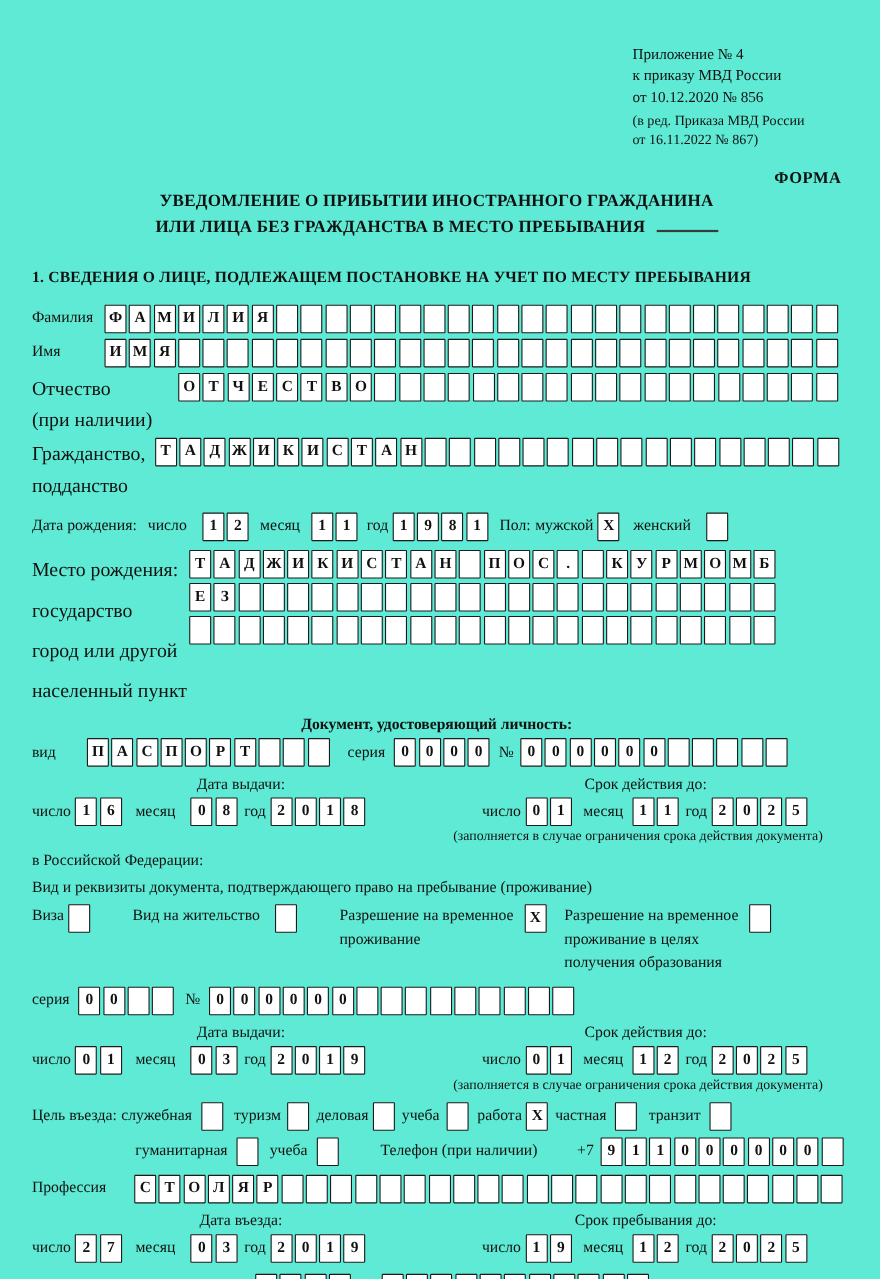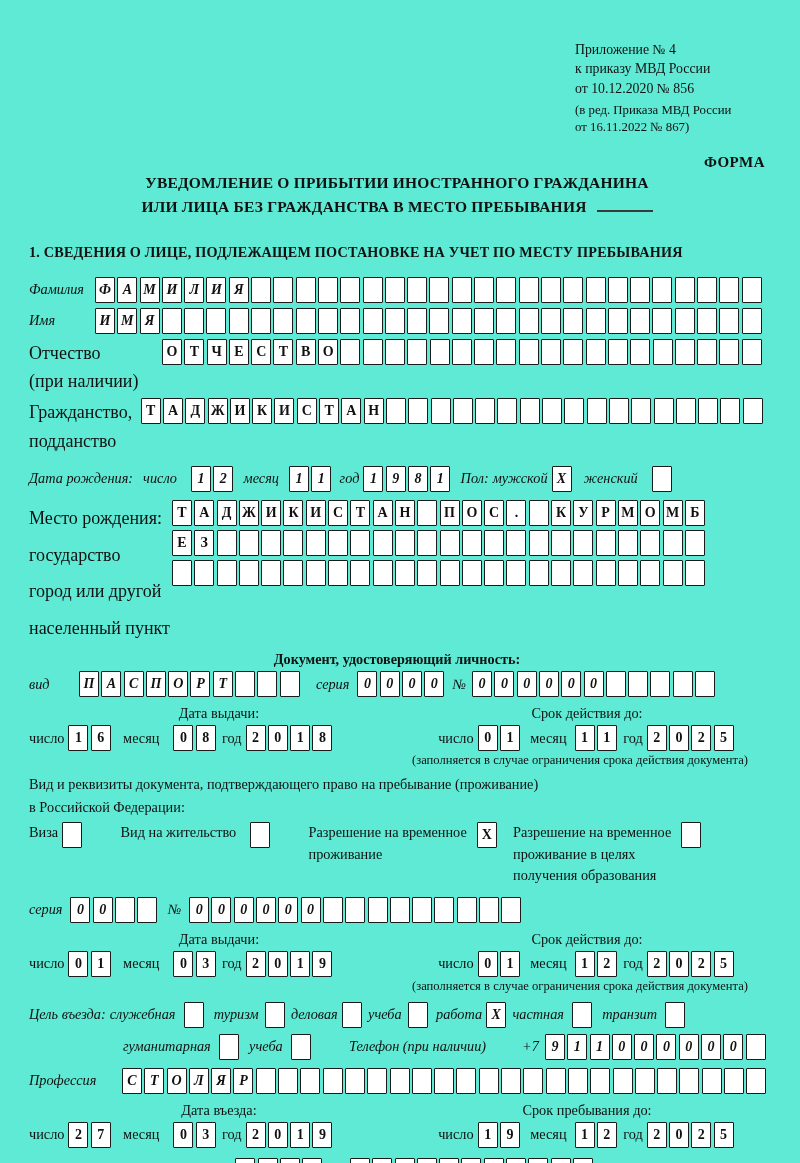--- a/index.html
+++ b/index.html
@@ -7,21 +7,21 @@
     width:800px;height:1163px;background:#5eead4;margin:0 auto;
     font-family:"Liberation Serif","DejaVu Serif",serif;color:#111;
     box-sizing:border-box;padding:40px 35px 0 29px;position:relative;overflow:hidden;
   }
   .ref{width:190px;margin-left:auto;font-size:13.8px;line-height:1.4;}
   .ref .small{font-size:12.8px;margin-top:4px;line-height:1.35;}
   .forma{text-align:right;font-weight:bold;font-size:15px;margin-top:18px;letter-spacing:.5px;}
   .title{text-align:center;font-weight:bold;font-size:15.5px;line-height:1.55;letter-spacing:.2px;}
   .blank-line{display:inline-block;width:56px;border-bottom:2px solid #3a3a3a;margin-left:10px;vertical-align:baseline;}
   .section-h{font-weight:bold;font-size:14.2px;margin-top:24px;letter-spacing:.2px;}
-  .frow{display:flex;align-items:center;font-style:italic;}
+  .frow{display:flex;align-items:center;}
   .frowt{display:flex;align-items:flex-start;}
   .flabel{font-size:14.3px;flex:0 0 auto;}
   .cells{display:flex;flex-wrap:nowrap;flex:0 0 auto;}
   .cell{
     box-sizing:border-box;width:20px;height:26px;border:1.5px solid #1b1b1b;border-radius:1px;
     margin-right:2.3px;display:flex;align-items:center;justify-content:center;
     font-size:14px;font-weight:bold;flex:0 0 auto;background:#fff;
   }
   .lblcol{line-height:1.9;font-size:18px;}
   .dhead{text-align:center;font-size:14.3px;margin-bottom:3px;}
@@ -402,22 +402,22 @@
             <span class="cell">2</span>
             <span class="cell">0</span>
             <span class="cell">2</span>
             <span class="cell">5</span>
           </span>
       </div>
     </div>
   </div>
   <div class="note" style="margin-left:auto;width:370px;text-align:center;margin-top:2px">(заполняется в случае ограничения срока действия документа)</div>
 
+  <div class="flabel" style="margin-top:6px">в Российской Федерации:</div>
   <div class="flabel" style="margin-top:8px">Вид и реквизиты документа, подтверждающего право на пребывание (проживание)</div>
-  <div class="flabel" style="margin-top:6px">в Российской Федерации:</div>
 
   <div class="frowt" style="margin-top:6px">
     <span class="opt">
       <span class="optlbl">Виза</span>
       <span class="cells ml4">
           <span class="cell"></span>
         </span>
     </span>
     <span class="opt ml20">
       <span class="optlbl">Вид на жительство</span>

